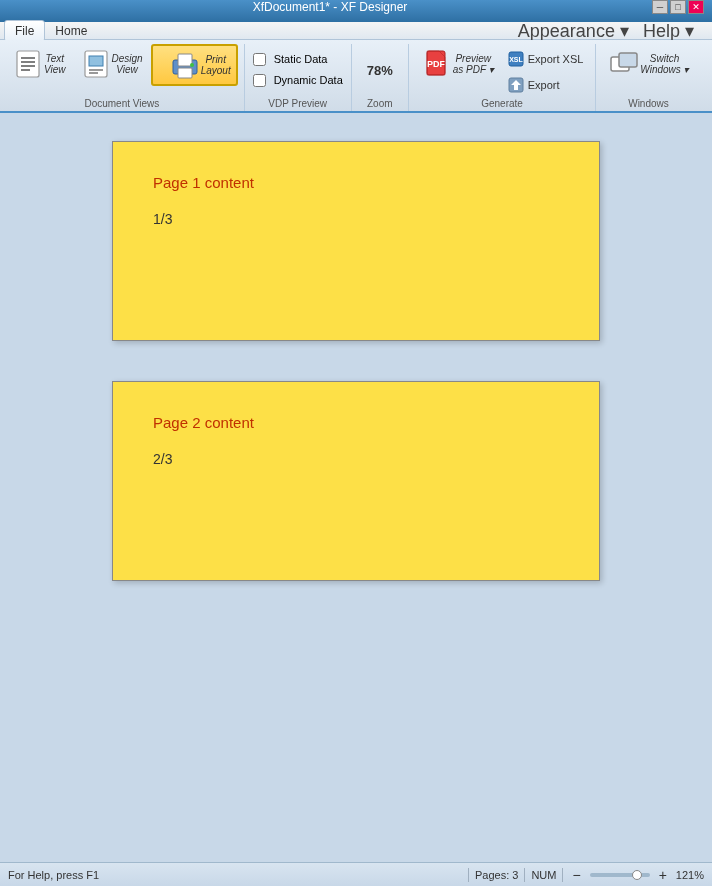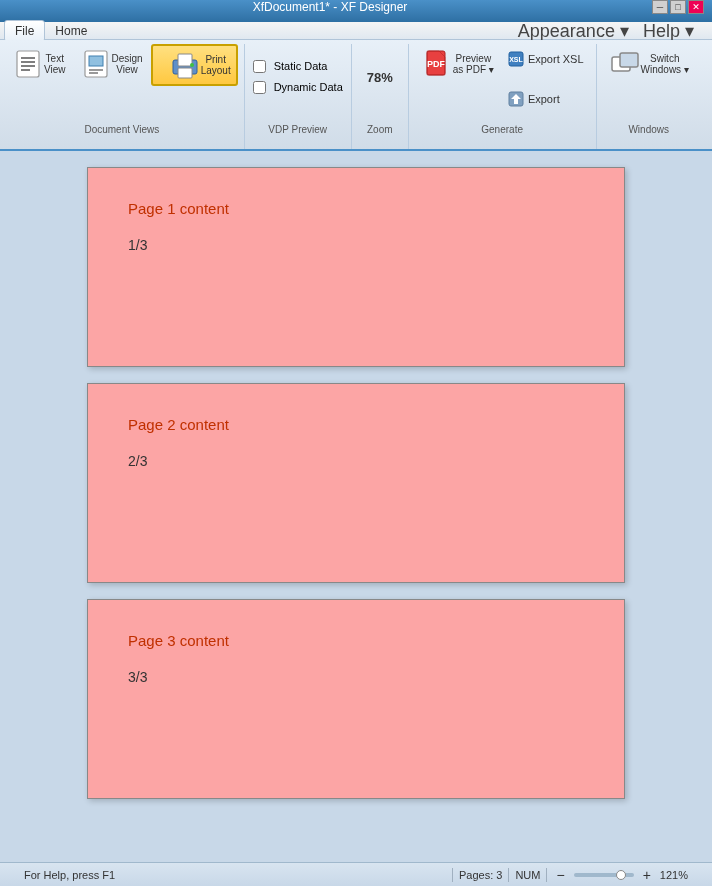--- a/index.html
+++ b/index.html
@@ -80,22 +80,22 @@
       display: flex;
       flex-direction: column;
       align-items: center;
       border-right: 1px solid #b8cce0;
       padding: 0 6px;
     }
     .ribbon-group:last-child { border-right: none; }
     .ribbon-group-title {
       font-size: 10px;
       color: #555;
-      margin-top: 14px;
-      padding-bottom: 14px;
+      margin-top: 2px;
+      padding-bottom: 2px;
     }
     .ribbon-buttons {
       display: flex;
       align-items: flex-start;
       gap: 2px;
       flex: 1;
     }
     .ribbon-btn {
       display: flex;
       align-items: center;
@@ -117,20 +117,21 @@
       height: 32px;
       display: flex;
       align-items: center;
       justify-content: center;
       font-size: 20px;
     }
     .ribbon-btn-label {
       font-size: 10px;
       text-align: center;
       line-height: 1.1;
+      font-style: italic;
     }
     .ribbon-small-btn {
       display: flex;
       align-items: center;
       gap: 4px;
       padding: 2px 5px;
       cursor: pointer;
       border-radius: 2px;
       font-size: 11px;
       color: #333;
@@ -184,47 +185,47 @@
       background: #d8e8f0;
       border-left: 1px solid #b0c8dc;
     }
     .scroll-area::-webkit-scrollbar-thumb {
       background: #a0b8cc;
       border: 1px solid #8098ac;
     }
 
     
     .page {
-      background: #fca5a5;
+      background: #fde047;
       border: 1px solid #888;
       box-shadow: 2px 2px 6px rgba(0,0,0,0.2);
-      width: 538px;
+      width: 488px;
       min-height: 200px;
-      margin: 0 auto;
+      margin: 12px auto;
       padding: 32px 40px;
       position: relative;
     }
     .page-content {
       color: #c03000;
       font-size: 15px;
       margin-bottom: 20px;
     }
     .page-number {
       color: #333;
       font-size: 14px;
     }
 
     
     .status-bar {
       background: linear-gradient(to bottom, #d8e4f0 0%, #c8d8e8 100%);
       border-top: 1px solid #a0b8cc;
       height: 24px;
       display: flex;
       align-items: center;
-      padding: 0 24px;
+      padding: 0 8px;
       font-size: 11px;
       color: #333;
       gap: 0;
     }
     .status-left { flex: 1; }
     .status-right {
       display: flex;
       align-items: center;
       gap: 6px;
       margin-left: auto;
@@ -358,21 +359,21 @@
       <div class="ribbon-btn">
         <div class="ribbon-btn-icon">
           <svg width="28" height="30" viewBox="0 0 28 30">
             <rect x="4" y="2" width="18" height="24" rx="2" fill="#e84040" stroke="#b02020" stroke-width="1"></rect>
             <text x="13" y="18" text-anchor="middle" fill="white" font-size="9" font-weight="bold">PDF</text>
             <polygon points="4,2 16,2 22,8 22,26 4,26" fill="none" stroke="#b02020" stroke-width="0.5"></polygon>
           </svg>
         </div>
         <div class="ribbon-btn-label">Preview<br>as PDF ▾</div>
       </div>
-      <div style="display:flex; flex-direction:column; gap:18px; justify-content:center; align-self:stretch; padding-top:4px;">
+      <div style="display:flex; flex-direction:column; gap:4px; justify-content:center; align-self:stretch; padding-top:4px;">
         <div class="ribbon-small-btn">
           <div class="ribbon-small-btn-icon">
             <svg width="16" height="16" viewBox="0 0 16 16">
               <rect x="1" y="1" width="14" height="14" rx="2" fill="#4080c0" stroke="#2060a0" stroke-width="1"></rect>
               <text x="8" y="11" text-anchor="middle" fill="white" font-size="7" font-weight="bold">XSL</text>
             </svg>
           </div>
           <span>Export XSL</span>
         </div>
         <div class="ribbon-small-btn">
@@ -412,24 +413,20 @@
     <div class="page">
       <div class="page-content">Page 1 content</div>
       <div class="page-number">1/3</div>
     </div>
 
     <div class="page">
       <div class="page-content">Page 2 content</div>
       <div class="page-number">2/3</div>
     </div>
 
-    <div class="page">
-      <div class="page-content">Page 3 content</div>
-      <div class="page-number">3/3</div>
-    </div>
 
   </div>
 </div>
 
 <div class="status-bar">
   <span class="status-left">For Help, press F1</span>
   <div class="status-divider"></div>
   <span>Pages: 3</span>
   <div class="status-divider"></div>
   <span>NUM</span>

